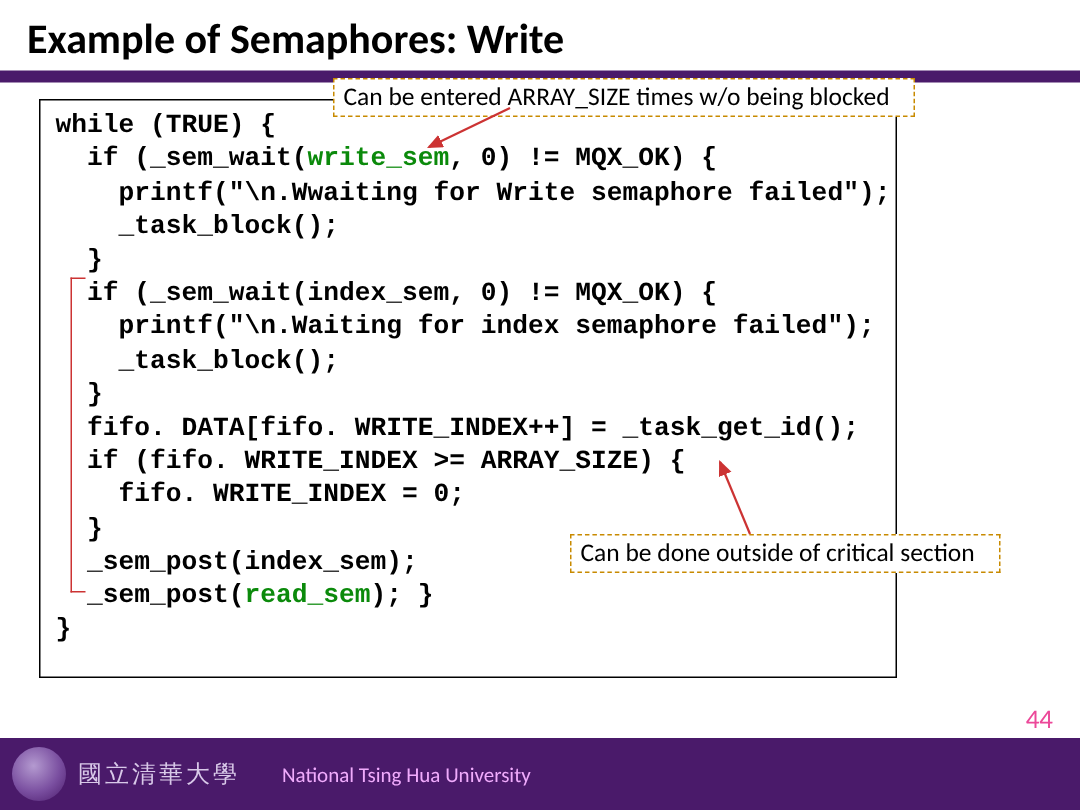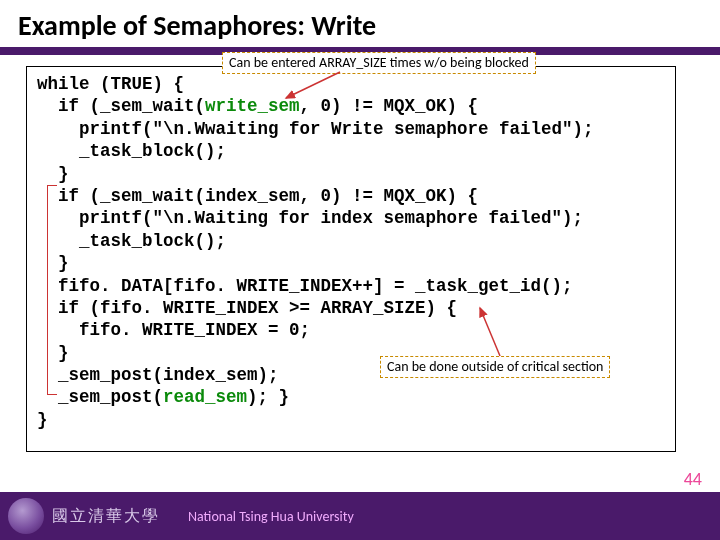--- a/index.html
+++ b/index.html
@@ -10,33 +10,33 @@
   }
   .title {
     font-size: 28px; font-weight: bold; color: #000;
     padding: 8px 14px 4px 18px;
   }
   .title-bar {
     height: 8px; background: #4a1a6a; margin: 0;
   }
   .code-box {
     position: absolute; left: 26px; top: 66px;
-    width: 650px; height: 386px;
+    width: 572px; height: 386px;
     border: 1.5px solid #000; background: #fff;
     font-family: "Courier New", monospace;
     font-size: 17.5px; font-weight: bold; line-height: 1.28;
     padding: 6px 8px 6px 10px; white-space: pre; overflow: visible;
   }
   .hl-green { color: #0b8a0b; }
   .annot {
     position: absolute;
     border: 1.5px dashed #c88a00;
     background: #fff;
-    color: #000; font-size: 14px;
-    padding: 1px 6px 2px 6px;
+    color: #000; font-size: 17px;
+    padding: 1px 16px 2px 6px;
     font-family: Calibri, Arial, sans-serif; font-weight: normal;
     white-space: nowrap;
   }
   .annot1 { left: 222px; top: 52px; z-index: 5; }
   .annot2 { left: 380px; top: 356px; z-index: 5; text-align: center; }
   .bracket {
     position: absolute; border-left: 1.5px solid #c33; border-top: 1.5px solid #c33; border-bottom: 1.5px solid #c33;
     left: 47px; top: 185px; width: 10px; height: 210px; z-index: 6;
   }
   svg.arrows { position: absolute; left: 0; top: 0; width: 720px; height: 540px; pointer-events: none; z-index: 7; }

